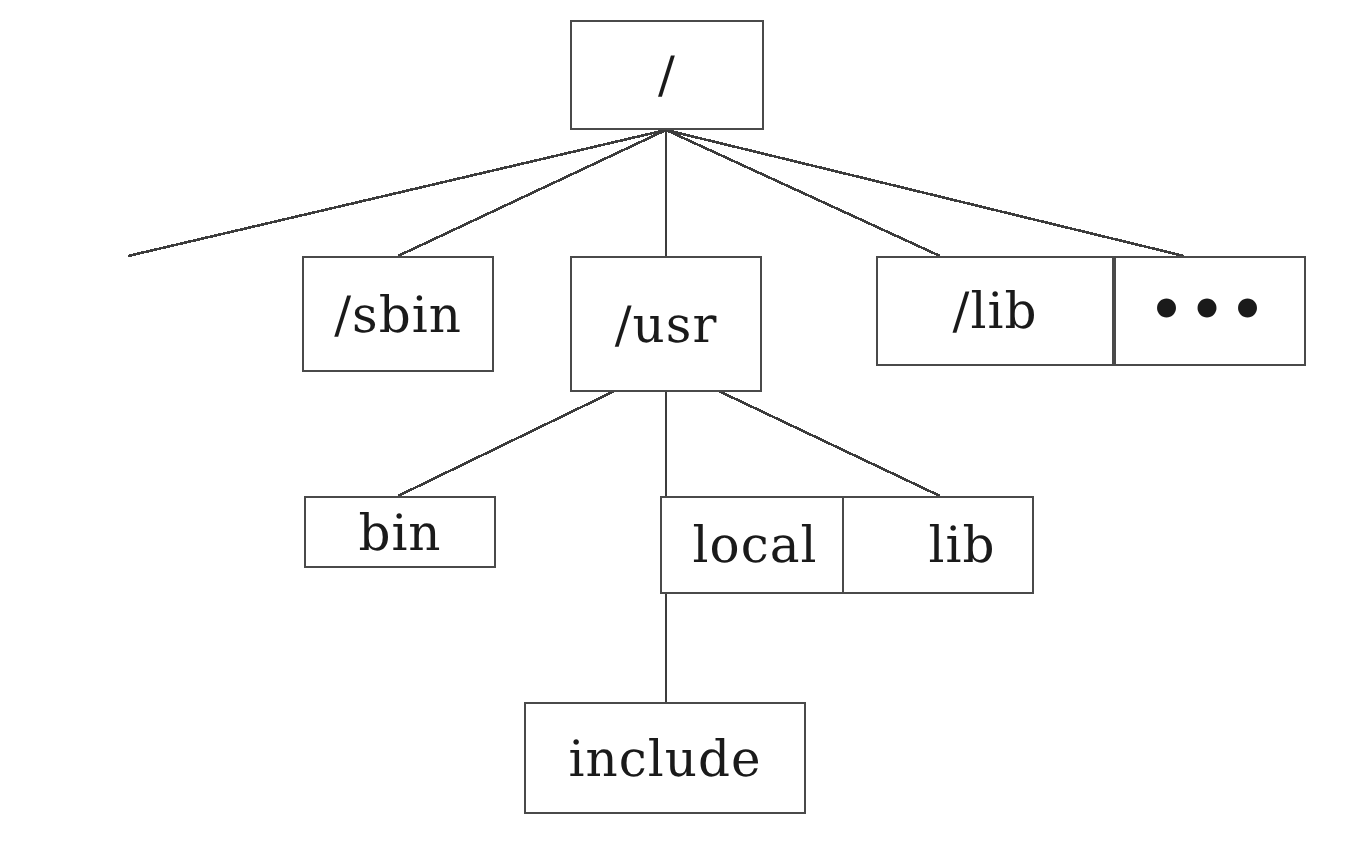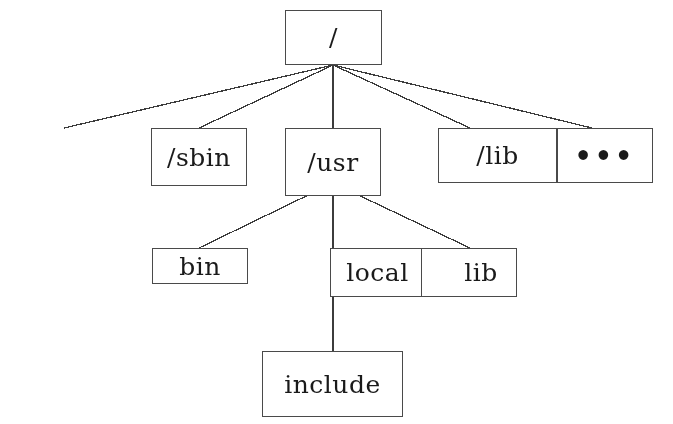--- a/index.html
+++ b/index.html
@@ -80,16 +80,16 @@
     </div>
     <div class="node" style="left: 152px; top: 248px; width: 96px; height: 36px; border-color: rgb(74, 74, 74);">
       <span class="node-label" style="color: rgb(26, 26, 26);">bin</span>
     </div>
     <div class="node" style="left: 286px; top: 248px; width: 95px; height: 49px; border-color: rgb(74, 74, 74); margin-left: 44px;">
       <span class="node-label" style="color: rgb(26, 26, 26);">local</span>
     </div>
     <div class="node" style="left: 421px; top: 248px; width: 96px; height: 49px; border-color: rgb(74, 74, 74); padding-left: 24px;">
       <span class="node-label" style="color: rgb(26, 26, 26);">lib</span>
     </div>
-    <div class="node" style="left: 262px; top: 351px; width: 141px; height: 66px; border-color: rgb(74, 74, 74);">
+    <div class="node" style="left: 262px; top: 351px; width: 141px; height: 56px; border-color: rgb(74, 74, 74);">
       <span class="node-label" style="color: rgb(26, 26, 26);">include</span>
     </div>
   </div>
 
 </body></html>

